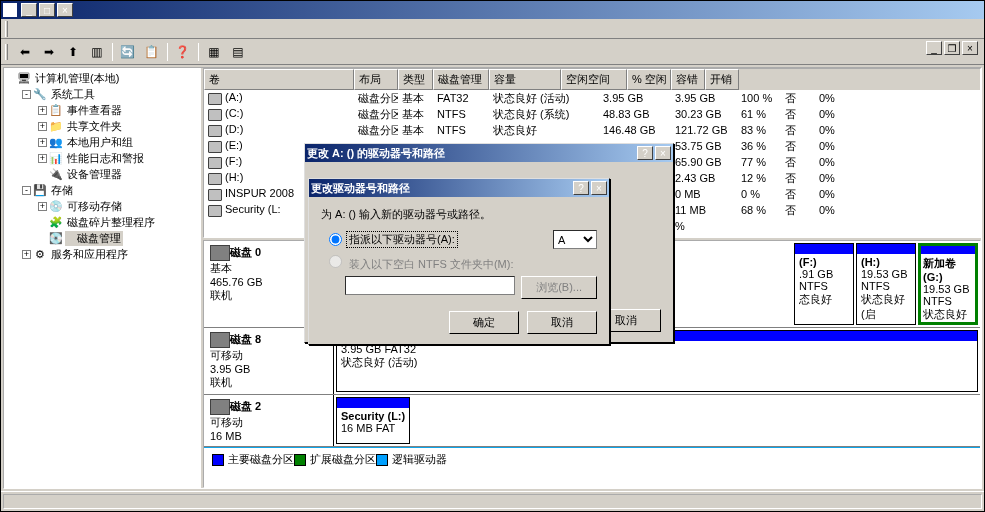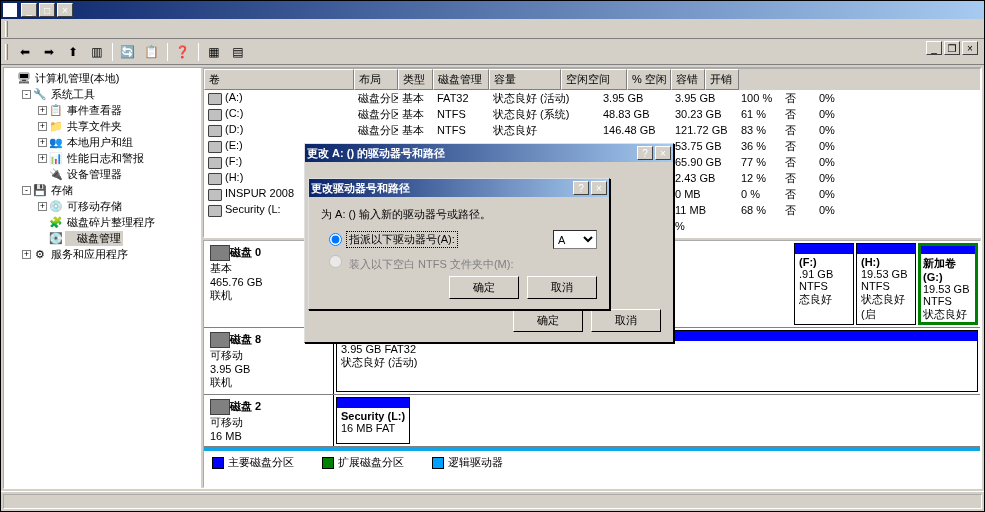--- a/index.html
+++ b/index.html
@@ -46,21 +46,21 @@
 .disk-row { display: flex; border-bottom: 1px solid #808080; }
 .disk-info { width: 130px; padding: 4px 6px; border-right: 1px solid #000; }
 .disk-info-title { display: flex; align-items: flex-start; gap: 0; }
 .disk-icon { width: 20px; height: 16px; background: #808080; border: 1px solid #404040; }
 .disk-parts { flex: 1; display: flex; padding: 2px; gap: 2px; }
 .partition { border: 1px solid #000; padding: 2px 4px; min-width: 60px; }
 .part-header { height: 10px; margin: -2px -4px 2px -4px; }
 .ph-blue { background: #0000ff; }
 .part-box.sel { outline: 3px solid #008000; outline-offset: -3px; }
 
-.legend { padding: 4px 8px; display: flex; gap: 28px; border-top: 4px solid #0ea5e9; }
+.legend { padding: 4px 8px; display: flex; gap: 0; border-top: 1px solid #0ea5e9; }
 .legend-item { display: flex; align-items: center; gap: 4px; }
 .legend-swatch { width: 12px; height: 12px; border: 1px solid #000; }
 
 .statusbar { height: 20px; border-top: 1px solid #fff; display: flex; }
 .status-cell { border: 1px inset #fff; margin: 2px; flex: 1; }
 
 .dialog { position: absolute; background: #d4d0c8; border: 1px solid #000; border-top: 1px solid #dfdfdf; border-left: 1px solid #dfdfdf; box-shadow: 1px 1px 0 #000; }
 .dialog .titlebar { background: linear-gradient(to right, #0a246a, #a6caf0); }
 .dialog-body { padding: 10px 12px; }
 .btn { background: #d4d0c8; border: 1px solid #000; border-top-color: #fff; border-left-color: #fff; padding: 3px 14px; min-width: 70px; }
@@ -439,18 +439,22 @@
       <span class="dotted">指派以下驱动器号(A):</span>
       <span style="flex:1"></span>
       <select style="width:44px">
         <option>A</option>
       </select>
     </div>
     <div style="margin:0 0 4px 8px;" class="disabled">
       <input type="radio" disabled="" style="">
       <span>装入以下空白 NTFS 文件夹中(M):</span>
     </div>
+    <div style="margin:0 0 12px 24px; display:flex; gap:6px;">
+      <input type="text" style="flex: 1 1 0%;" disabled="">
+      <button class="btn disabled" disabled="">浏览(B)...</button>
+    </div>
     <div style="display:flex; justify-content:flex-end; gap:8px;">
       <button class="btn">确定</button>
       <button class="btn">取消</button>
     </div>
   </div>
 </div>
 
 </body></html>

